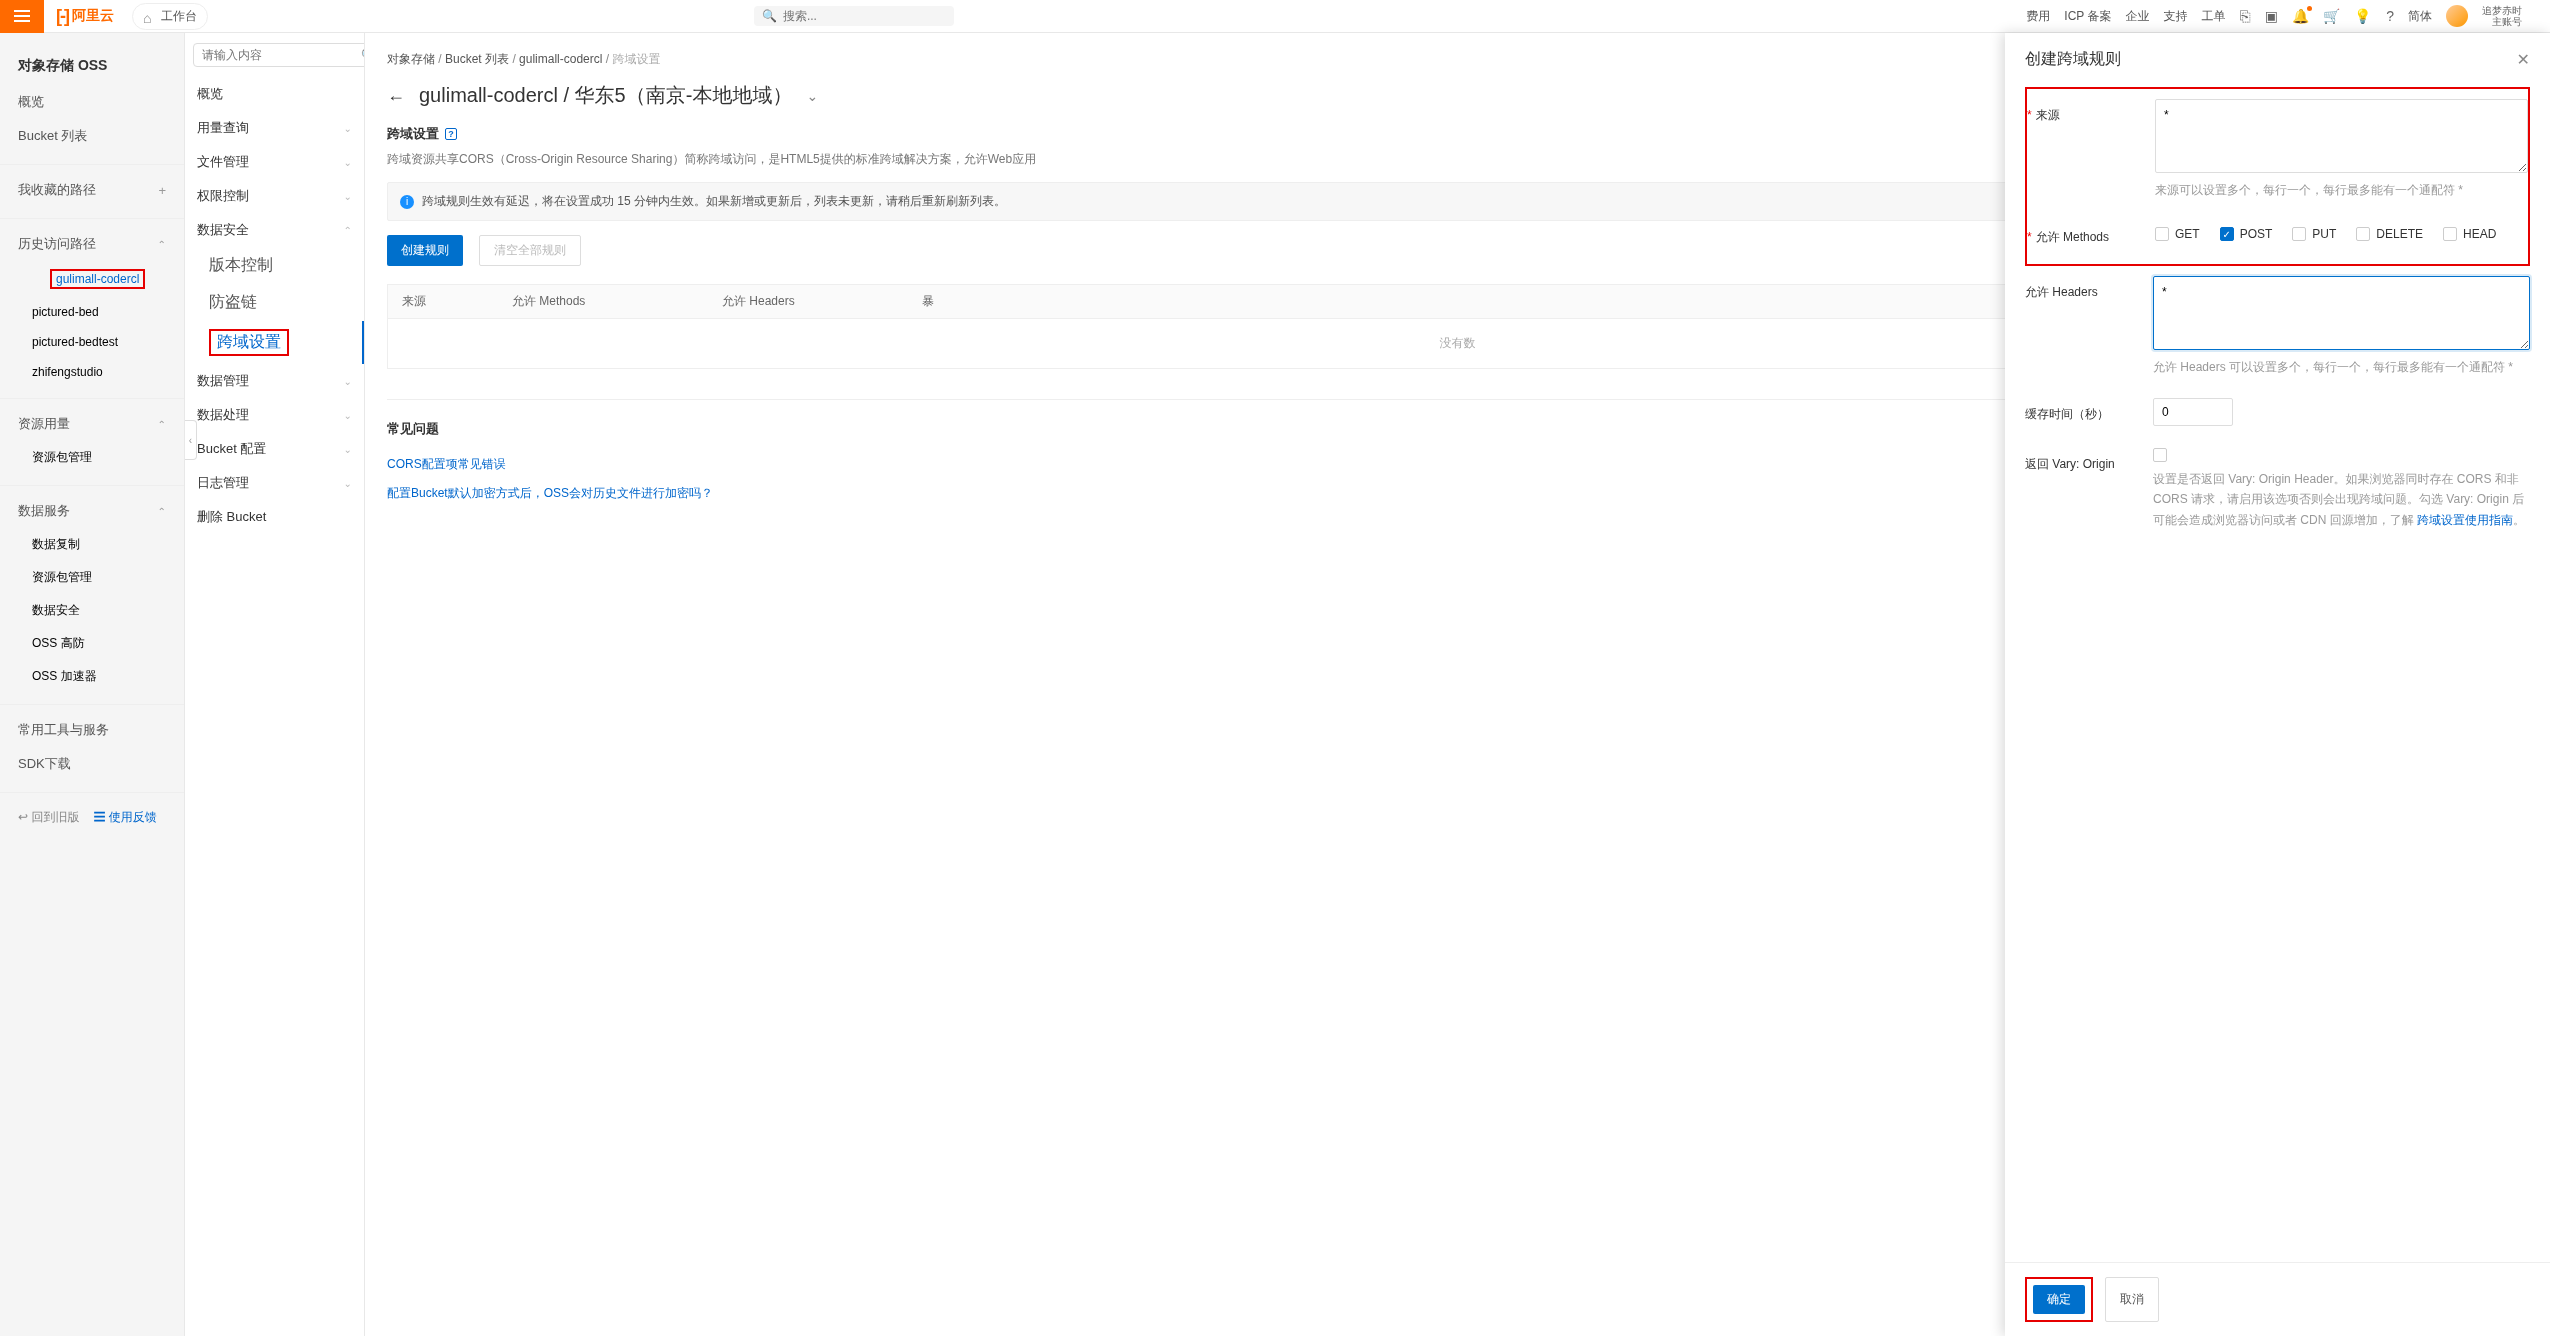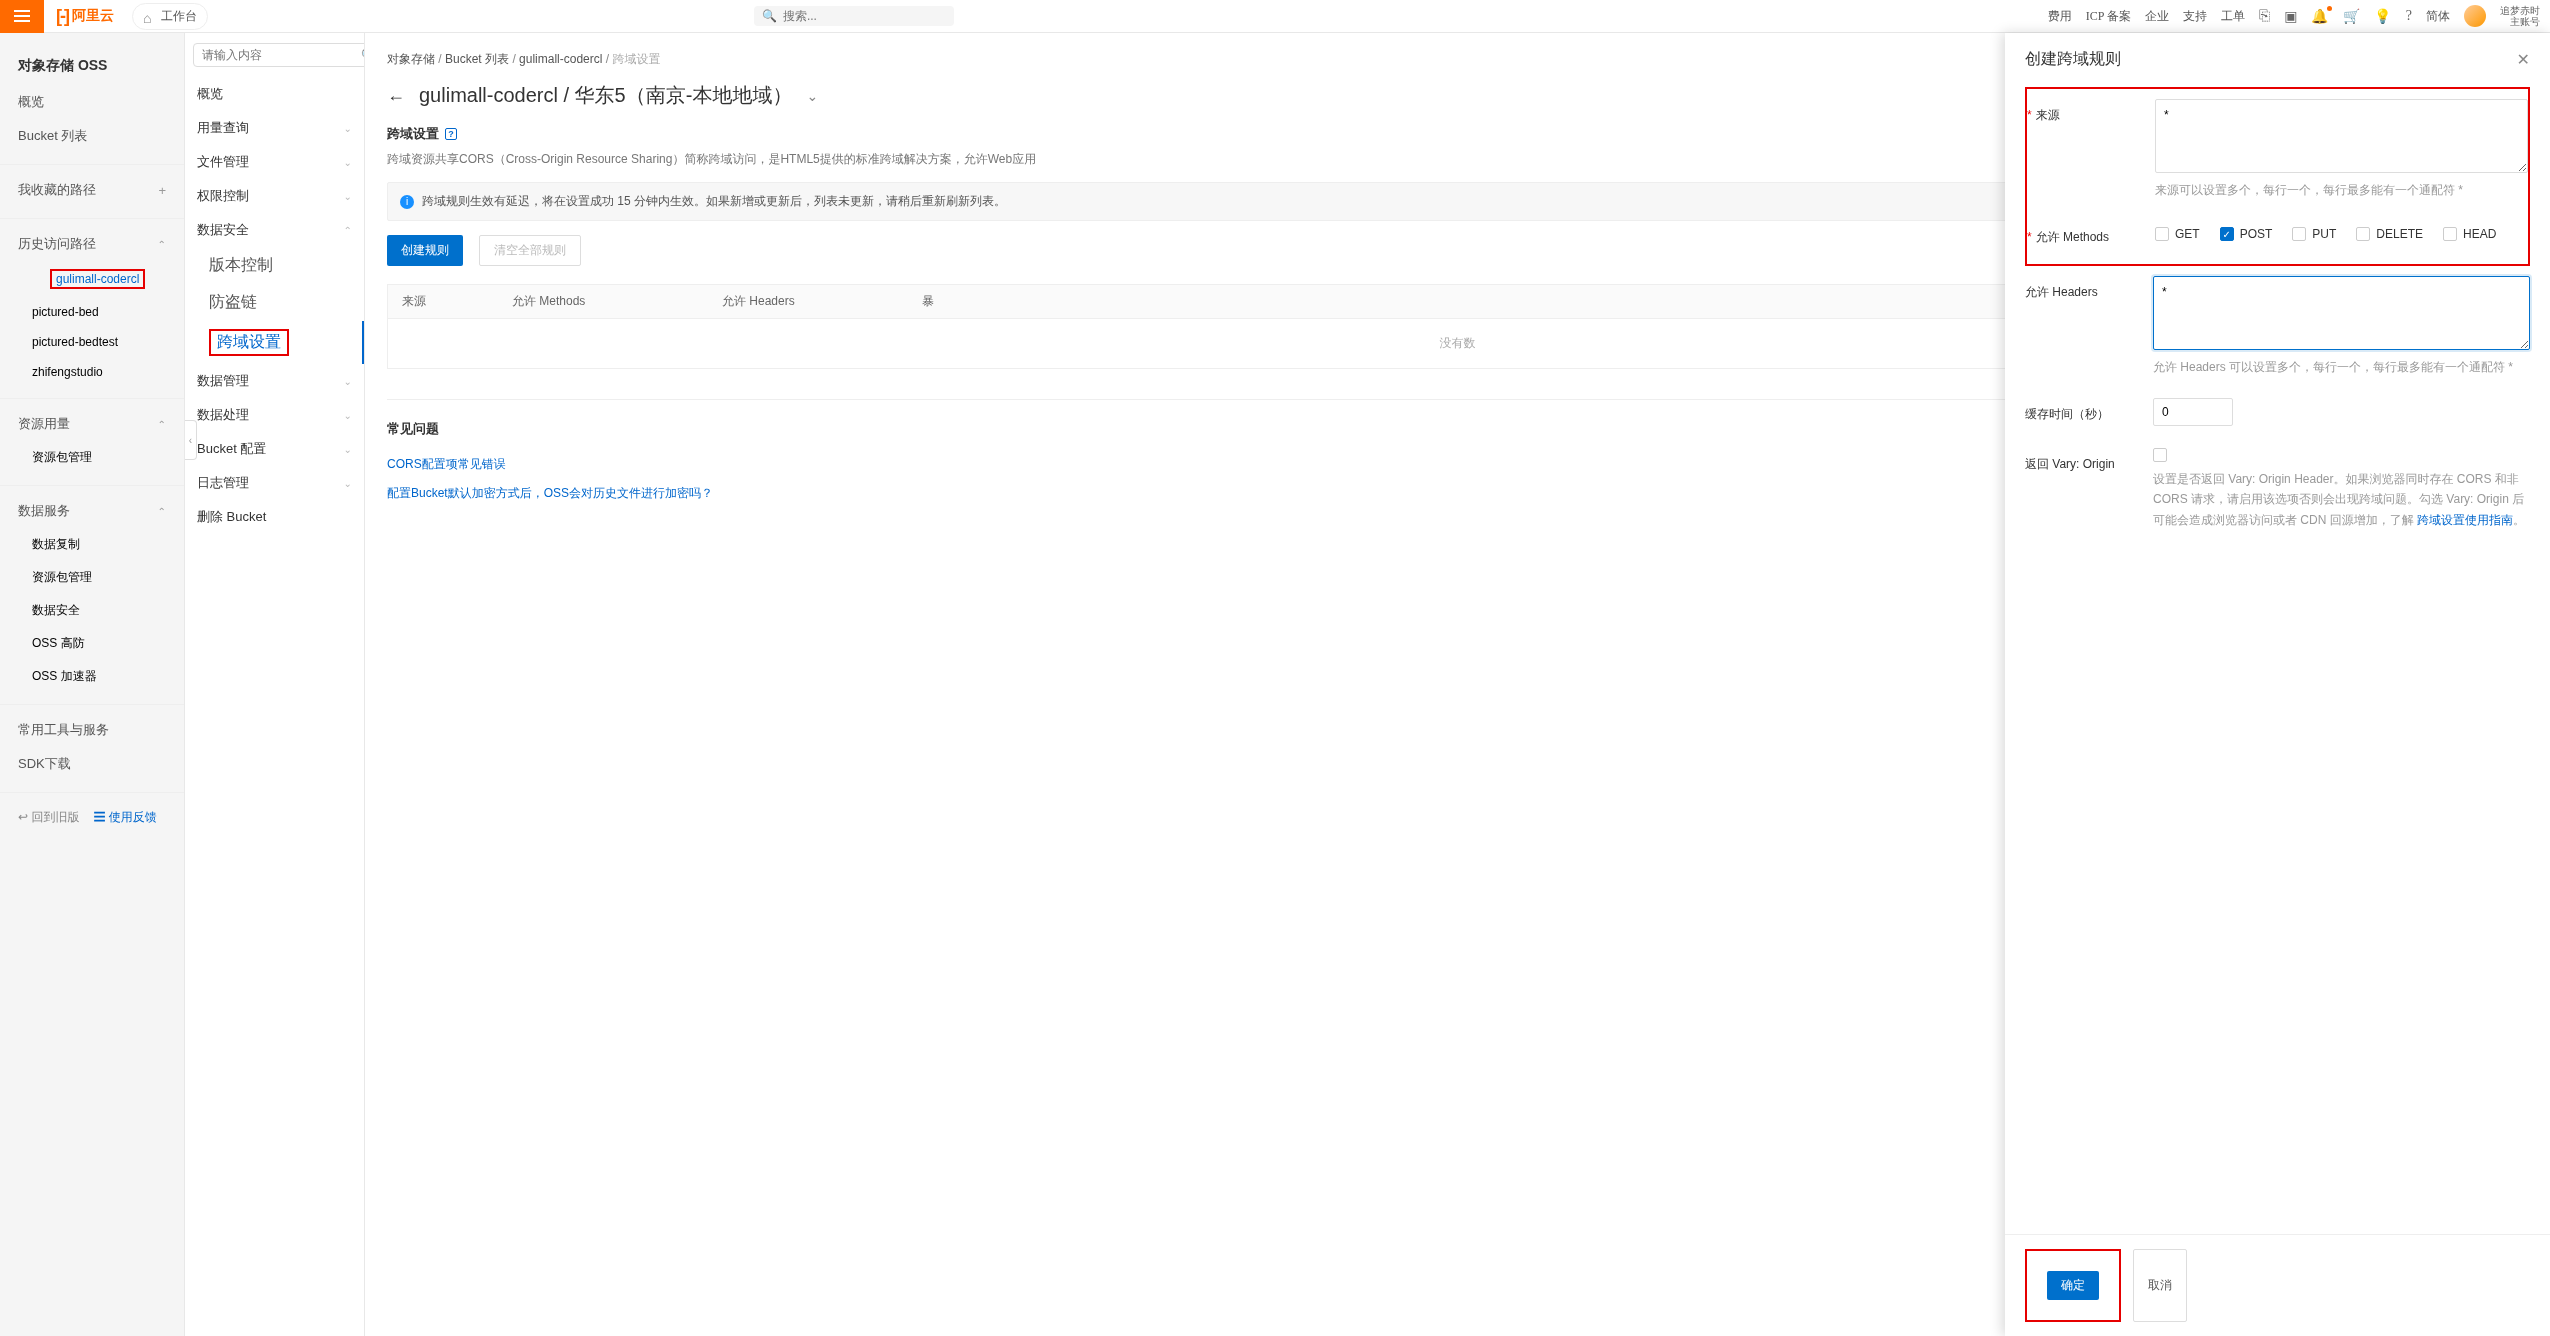--- a/index.html
+++ b/index.html
@@ -9,21 +9,21 @@
 .hamburger-lines { width: 16px; height: 12px; border-top: 2px solid #fff; border-bottom: 2px solid #fff; position: relative; }
 .hamburger-lines::before { content: ""; position: absolute; top: 3px; left: 0; right: 0; height: 2px; background: #fff; }
 .logo { display: flex; align-items: center; margin-left: 12px; color: #ff6a00; font-weight: bold; font-size: 14px; gap: 4px; }
 .logo-bracket { font-size: 18px; font-weight: 900; letter-spacing: -2px; }
 .workbench { margin-left: 18px; display: flex; align-items: center; gap: 6px; color: #555; padding: 4px 10px; border: 1px solid #eee; border-radius: 14px; cursor: pointer; }
 .home-icon { width: 12px; height: 12px; display: inline-block; position: relative; }
 .home-icon::before { content: "⌂"; font-size: 14px; color: #888; }
 .search-wrap { position: absolute; left: 754px; display: flex; align-items: center; background: #f5f5f5; border-radius: 4px; padding: 3px 8px; width: 200px; }
 .search-wrap .search-icon { color: #999; margin-right: 6px; }
 .search-wrap input { border: none; background: transparent; outline: none; font-size: 12px; width: 100%; }
-.top-right { position: absolute; right: 10px; display: flex; align-items: center; gap: 14px; color: #555; font-family: Liberation Serif, serif; }
+.top-right { position: absolute; right: 28px; display: flex; align-items: center; gap: 14px; color: #555; }
 .top-right span, .top-right .icon { cursor: pointer; }
 .icon { font-size: 14px; color: #666; position: relative; }
 .bell-dot::after { content: ""; position: absolute; top: -2px; right: -3px; width: 5px; height: 5px; background: #ff6a00; border-radius: 50%; }
 .avatar { width: 22px; height: 22px; border-radius: 50%; background: linear-gradient(135deg, #fc9, #f90); }
 .user-meta { display: flex; flex-direction: column; font-size: 10px; line-height: 1.1; color: #666; align-items: flex-end; }
 
 .layout { display: flex; height: calc(100vh - 33px); }
 .sidebar1 { width: 185px; background: #f5f5f5; border-right: 1px solid #e8e8e8; padding-top: 14px; font-size: 13px; color: #333; overflow-y: auto; }
 .sidebar1 .section-title { padding: 10px 18px; font-weight: bold; font-size: 14px; }
 .sidebar1 .item { padding: 8px 18px; cursor: pointer; display: flex; justify-content: space-between; align-items: center; color: #555; }
@@ -92,21 +92,21 @@
 textarea.focused { border-color: #0070cc; box-shadow: 0 0 0 2px rgba(0,112,204,.15); }
 .hint { font-size: 12px; color: #999; margin: 6px 0 16px 0; }
 .chk-row { display: flex; gap: 20px; align-items: center; padding-top: 6px; flex-wrap: wrap; }
 .chk { display: flex; align-items: center; gap: 6px; font-size: 12px; }
 .chk-box { width: 14px; height: 14px; border: 1px solid #ccc; border-radius: 2px; display: inline-flex; align-items: center; justify-content: center; }
 .chk-box.checked { background: #0070cc; border-color: #0070cc; color: #fff; font-size: 10px; }
 .num-input { width: 80px; border: 1px solid #ddd; border-radius: 2px; padding: 6px 8px; font-size: 12px; }
 .vary-desc { font-size: 12px; color: #999; line-height: 1.7; margin-top: 4px; }
 .vary-desc a { color: #06c; text-decoration: none; }
 .drawer-foot { padding: 14px 20px; border-top: 1px solid #eee; display: flex; gap: 12px; }
-.red-frame { border: 2px solid #e60000; padding: 20px; display: inline-block; }
+.red-frame { border: 2px solid #e60000; padding: 6px; display: inline-block; }
 .red-frame-area { border: 2px solid #e60000; padding: 10px 0 12px 0; margin-bottom: 10px; }
 </style>
 </head>
 <body>
 
 <div class="topbar">
   <div class="hamburger">
       <div class="hamburger-lines"></div>
     </div>
   <div class="logo">

